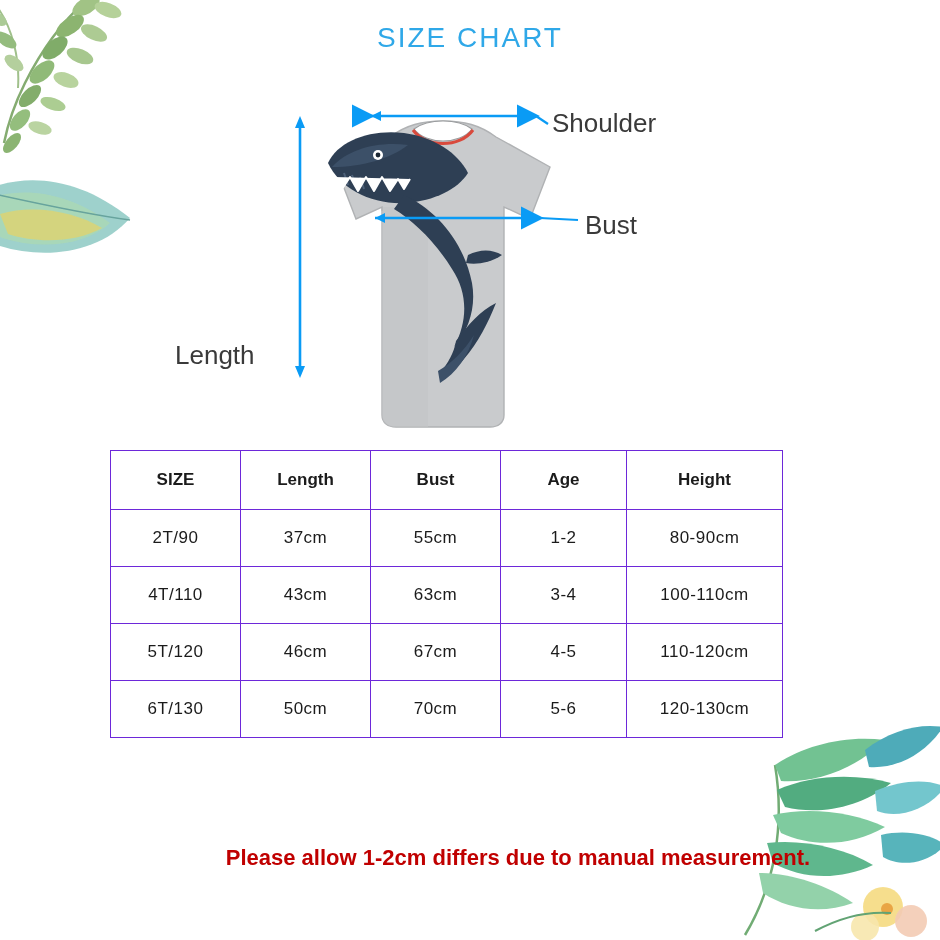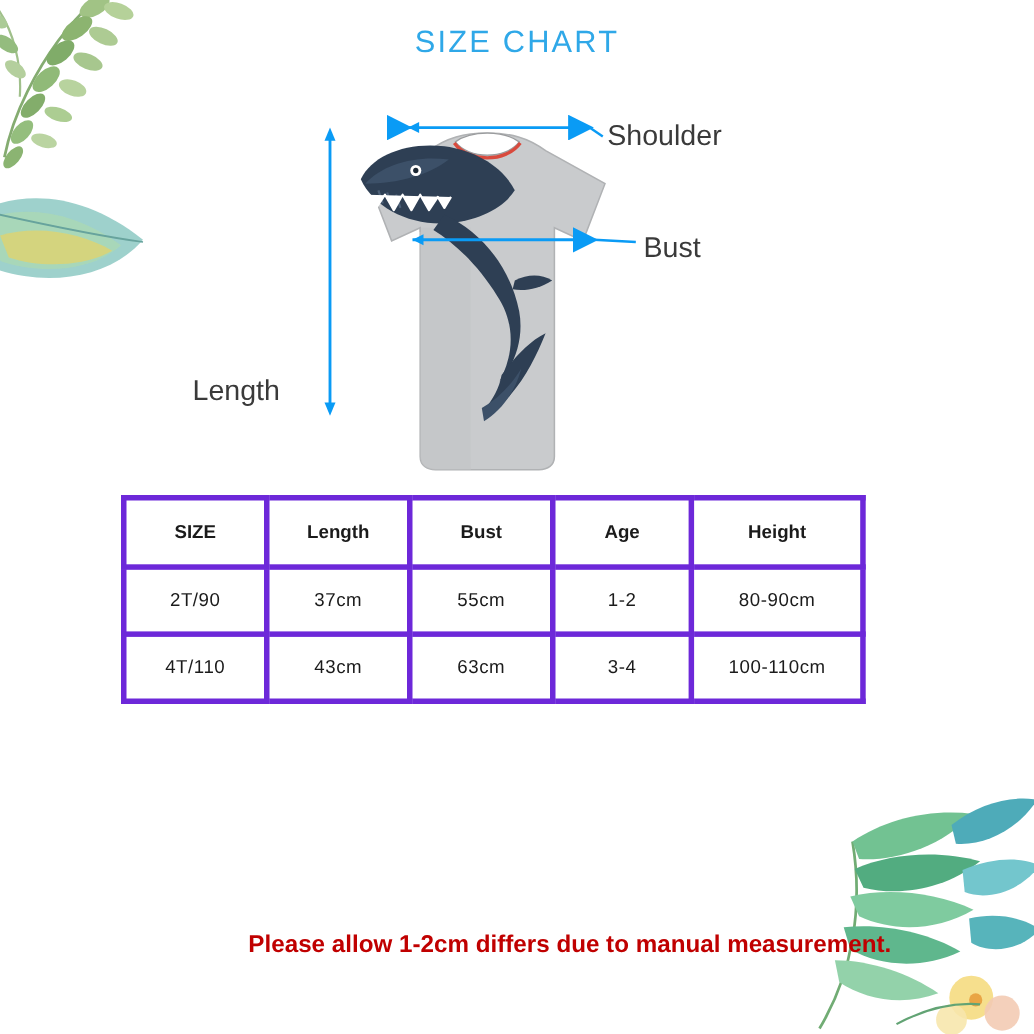--- a/index.html
+++ b/index.html
@@ -78,21 +78,21 @@
   
   #size-table {
     position: absolute;
     left: 110px;
     top: 450px;
     width: 672px;
     border-collapse: collapse;
     table-layout: fixed;
   }
   #size-table th, #size-table td {
-    border: 5px solid #6d28d9;
+    border: 1px solid #6d28d9;
     height: 54px;
     text-align: center;
     font-size: 17px;
     color: #1b1b1b;
     font-family: "Liberation Sans", sans-serif;
   }
   #size-table th {
     font-weight: bold;
     height: 56px;
   }
@@ -265,16 +265,30 @@
       <td>1-2</td>
       <td>80-90cm</td>
     </tr>
     <tr>
       <td>4T/110</td>
       <td>43cm</td>
       <td>63cm</td>
       <td>3-4</td>
       <td>100-110cm</td>
     </tr>
+    <tr>
+      <td>5T/120</td>
+      <td>46cm</td>
+      <td>67cm</td>
+      <td>4-5</td>
+      <td>110-120cm</td>
+    </tr>
+    <tr>
+      <td>6T/130</td>
+      <td>50cm</td>
+      <td>70cm</td>
+      <td>5-6</td>
+      <td>120-130cm</td>
+    </tr>
   </tbody>
 </table>
 
 <div id="footnote">Please allow 1-2cm differs due to manual measurement.</div>
 
 </body></html>

